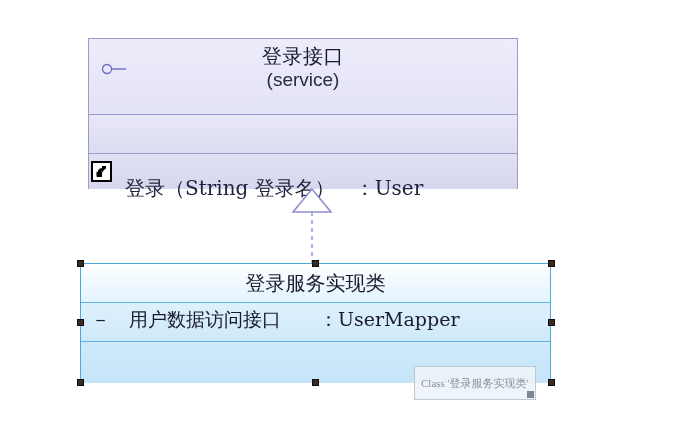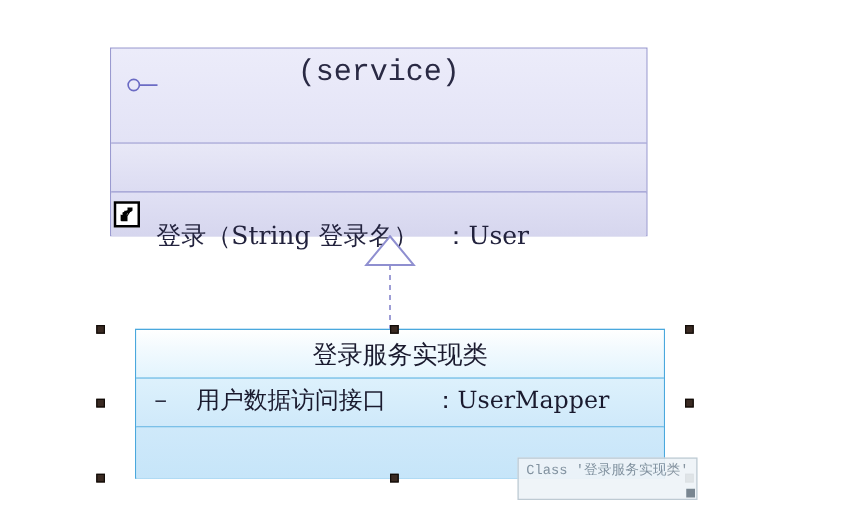--- a/index.html
+++ b/index.html
@@ -58,23 +58,23 @@
     text-align: center;
     line-height: 1.18;
   }
   .iface-name {
     font-size: 20px;
     color: #1a1a33;
     letter-spacing: 0.5px;
     font-family: "DejaVu Serif", "Liberation Serif", serif;
   }
   .iface-stereotype {
-    font-size: 24px;
+    font-size: 19px;
     color: #2a2a44;
-    font-family: Liberation Mono, monospace;
+    font-family: Liberation Sans, sans-serif;
     letter-spacing: 0px;
   }
 
   .iface-attrs {
     position: absolute;
     left: 0;
     top: 76px;
     width: 100%;
     height: 39px;
     box-sizing: border-box;
@@ -127,26 +127,25 @@
     top: 188px;
     width: 48px;
     height: 78px;
   }
 
   
   .class-box {
     position: absolute;
     left: 80px;
     top: 263px;
-    width: 424px;
+    width: 471px;
     height: 120px;
     box-sizing: border-box;
     border: 1px solid #4aa8dd;
     background: #d2ecfb;
-    margin-left: 28px;
   }
   .cls-header {
     position: absolute;
     left: 0; top: 0;
     width: 100%;
     height: 39px;
     box-sizing: border-box;
     border-bottom: 1px solid #5fb3e2;
     background: linear-gradient(to bottom, #ffffff 0%, #f2fafe 40%, #e3f4fd 100%);
     display: flex;
@@ -198,26 +197,26 @@
 
   
   .tooltip {
     position: absolute;
     left: 414px;
     top: 366px;
     height: 20px;
     padding: 16px 6px;
     box-sizing: border-box;
     display: flex;
-    align-items: flex-end;
+    align-items: center;
     background: #eef4f8;
     border: 1px solid #b9c6d0;
     color: #7c8b99;
     font-size: 11px;
-    font-family: Liberation Mono, monospace;
+    font-family: Liberation Serif, serif;
     white-space: nowrap;
     opacity: 0.92;
   }
   .tooltip-grip {
     position: absolute;
     right: 1px;
     bottom: 1px;
     width: 7px;
     height: 7px;
     background: #6e7c88;
@@ -233,20 +232,21 @@
     <div class="iface-header">
 
       <span class="lollipop">
         <svg width="26" height="12" viewBox="0 0 26 12">
           <circle cx="6" cy="6" r="4.5" fill="none" stroke="#6b6bc4" stroke-width="1.3"></circle>
           <line x1="11" y1="6" x2="25" y2="6" stroke="#6b6bc4" stroke-width="1.4"></line>
         </svg>
       </span>
 
       <div class="iface-title-wrap">
+        <div class="iface-name">登录接口</div>
         <div class="iface-stereotype">(service)</div>
       </div>
 
     </div>
 
     <div class="iface-attrs"></div>
 
     <div class="iface-ops">
       <div class="op-row">
         <span class="op-icon">

